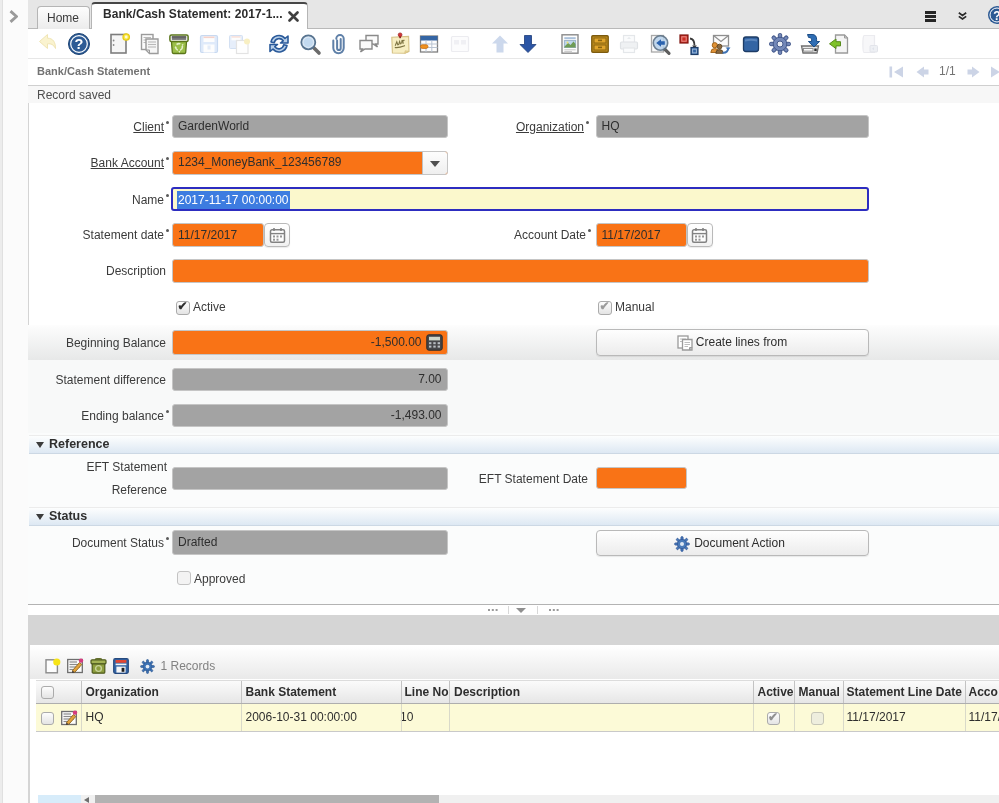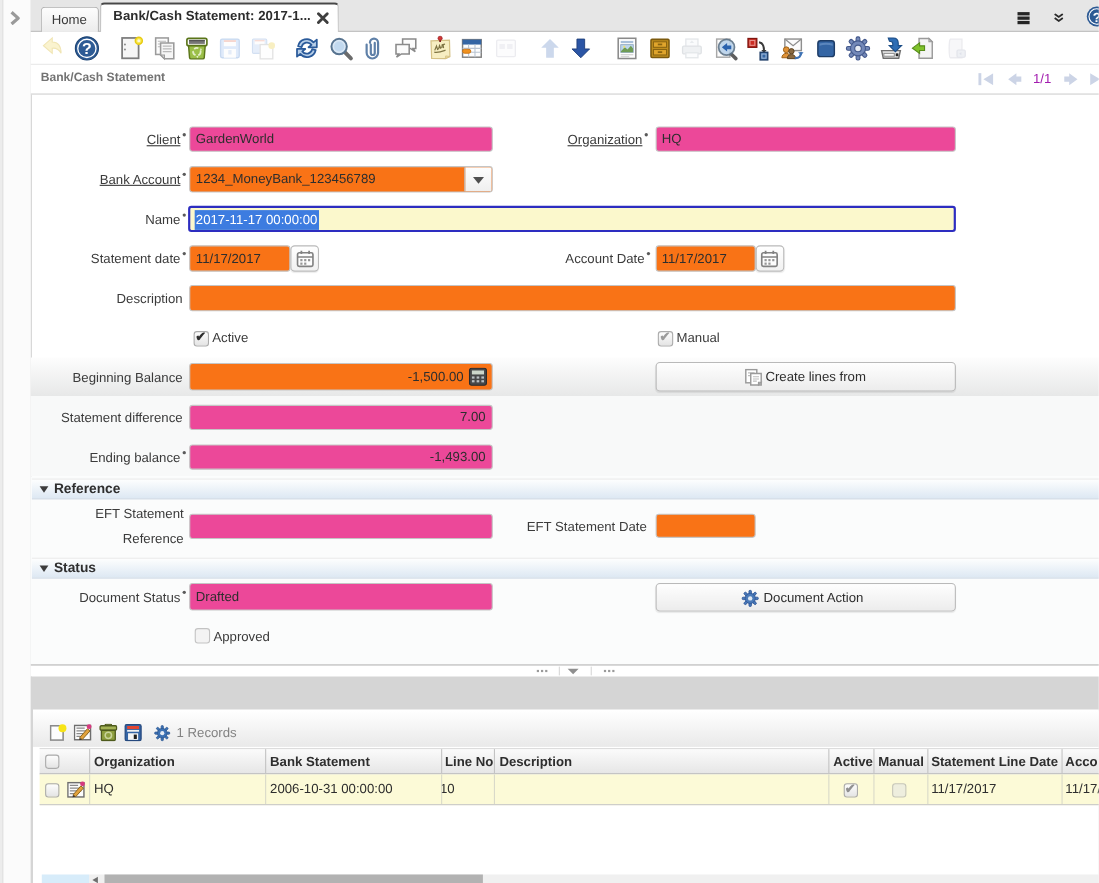--- a/index.html
+++ b/index.html
@@ -5,21 +5,21 @@
   html,body{margin:0;padding:0;}
   #app{position:relative;width:999px;height:803px;background:#fff;overflow:hidden;
        font-family:"Liberation Sans",sans-serif;font-size:12px;color:#333;}
   .abs{position:absolute;}
   .lbl{position:absolute;text-align:right;font-size:12px;color:#3b3b3b;white-space:nowrap;}
   .lbl u{text-decoration:underline;}
   .dot{display:inline-block;width:3px;height:3px;background:#5a5a5a;border-radius:50%;
        vertical-align:top;margin:1px 0 0 2px;}
   .fld{position:absolute;box-sizing:border-box;border:1px solid #c5c5c5;border-radius:3px;
        font-size:12px;color:#2e2e2e;padding:0 5px;line-height:21px;white-space:nowrap;overflow:hidden;}
-  .ro{background:#ec4899;}
+  .ro{background:#a3a3a3;}
   .wh{background:#f97316;}
   .num{text-align:right;padding-left:16px;}
   .btn{position:absolute;box-sizing:border-box;border:1px solid #b9b9b9;border-radius:4px;
        background:linear-gradient(#fefefe,#ececec);box-shadow:0 1px 1px rgba(0,0,0,.08);
        font-size:12px;color:#2e2e2e;text-align:center;}
   .cb{position:absolute;box-sizing:border-box;width:14px;height:14px;border:1px solid #ababab;
       border-radius:3px;background:linear-gradient(#fdfdfd,#e4e4e4);}
   .cb .tick{position:absolute;left:0.5px;top:-2.5px;font-size:12px;font-weight:bold;color:#2e2e2e;}
   .sechdr{position:absolute;left:29px;right:0;height:17px;
       background:linear-gradient(#fdfefe,#dde8f3);border-top:1px solid #ececec;
@@ -278,30 +278,33 @@
   <div class="abs" style="left:28px;top:59px;width:971px;height:26px;background:#fff;border-bottom:1px solid #cfcfcf;">
     <span class="abs" style="left:9px;top:6px;font-size:11px;font-weight:bold;color:#737373;">Bank/Cash Statement</span>
 
     <svg class="icon" style="left:861px;top:7px" width="14" height="12" viewBox="0 0 14 12">
         <rect x="0.5" y="0.5" width="2.6" height="11" fill="#ccd4e6"></rect>
         <path d="M14 0.5 L5 6 L14 11.5 Z" fill="#ccd4e6"></path>
       </svg>
     <svg class="icon" style="left:888px;top:7px" width="13" height="12" viewBox="0 0 13 12">
         <path d="M0.5 6 L8 0.5 L8 3.6 L12.5 3.6 L12.5 8.4 L8 8.4 L8 11.5 Z" fill="#ccd4e6"></path>
       </svg>
-    <span class="abs" style="left:911px;top:5px;font-size:12px;color:#a21caf;">1/1</span>
+    <span class="abs" style="left:911px;top:5px;font-size:12px;color:#737373;">1/1</span>
     <svg class="icon" style="left:939px;top:7px" width="13" height="12" viewBox="0 0 13 12">
         <path d="M12.5 6 L5 0.5 L5 3.6 L0.5 3.6 L0.5 8.4 L5 8.4 L5 11.5 Z" fill="#ccd4e6"></path>
       </svg>
     <svg class="icon" style="left:963px;top:7px" width="14" height="12" viewBox="0 0 14 12">
         <path d="M0 0.5 L9 6 L0 11.5 Z" fill="#ccd4e6"></path>
         <rect x="10.9" y="0.5" width="2.6" height="11" fill="#ccd4e6"></rect>
       </svg>
   </div>
 
+  <div class="abs" style="left:28px;top:86px;width:971px;height:17px;background:#f7f7f7;">
+    <span class="abs" style="left:9px;top:2px;font-size:12px;color:#4f4f4f;">Record saved</span>
+  </div>
 
   <div class="abs" style="left:28px;top:325px;width:971px;height:35px;background:linear-gradient(#fdfdfd,#e7e8e8);"></div>
   <div class="abs" style="left:28px;top:360px;width:971px;height:73px;background:#f8f9f9;"></div>
   <div class="abs" style="left:28px;top:433px;width:971px;height:172px;background:#fbfcfc;"></div>
 
   <div id="form">
 
     <div class="lbl" style="left:0;top:120px;width:169px;"><u>Client</u><span class="dot"></span></div>
     <div class="fld ro" style="left:172px;top:115px;width:275.5px;height:23px;">GardenWorld</div>
     <div class="lbl" style="left:420px;top:120px;width:169px;"><u>Organization</u><span class="dot"></span></div>

